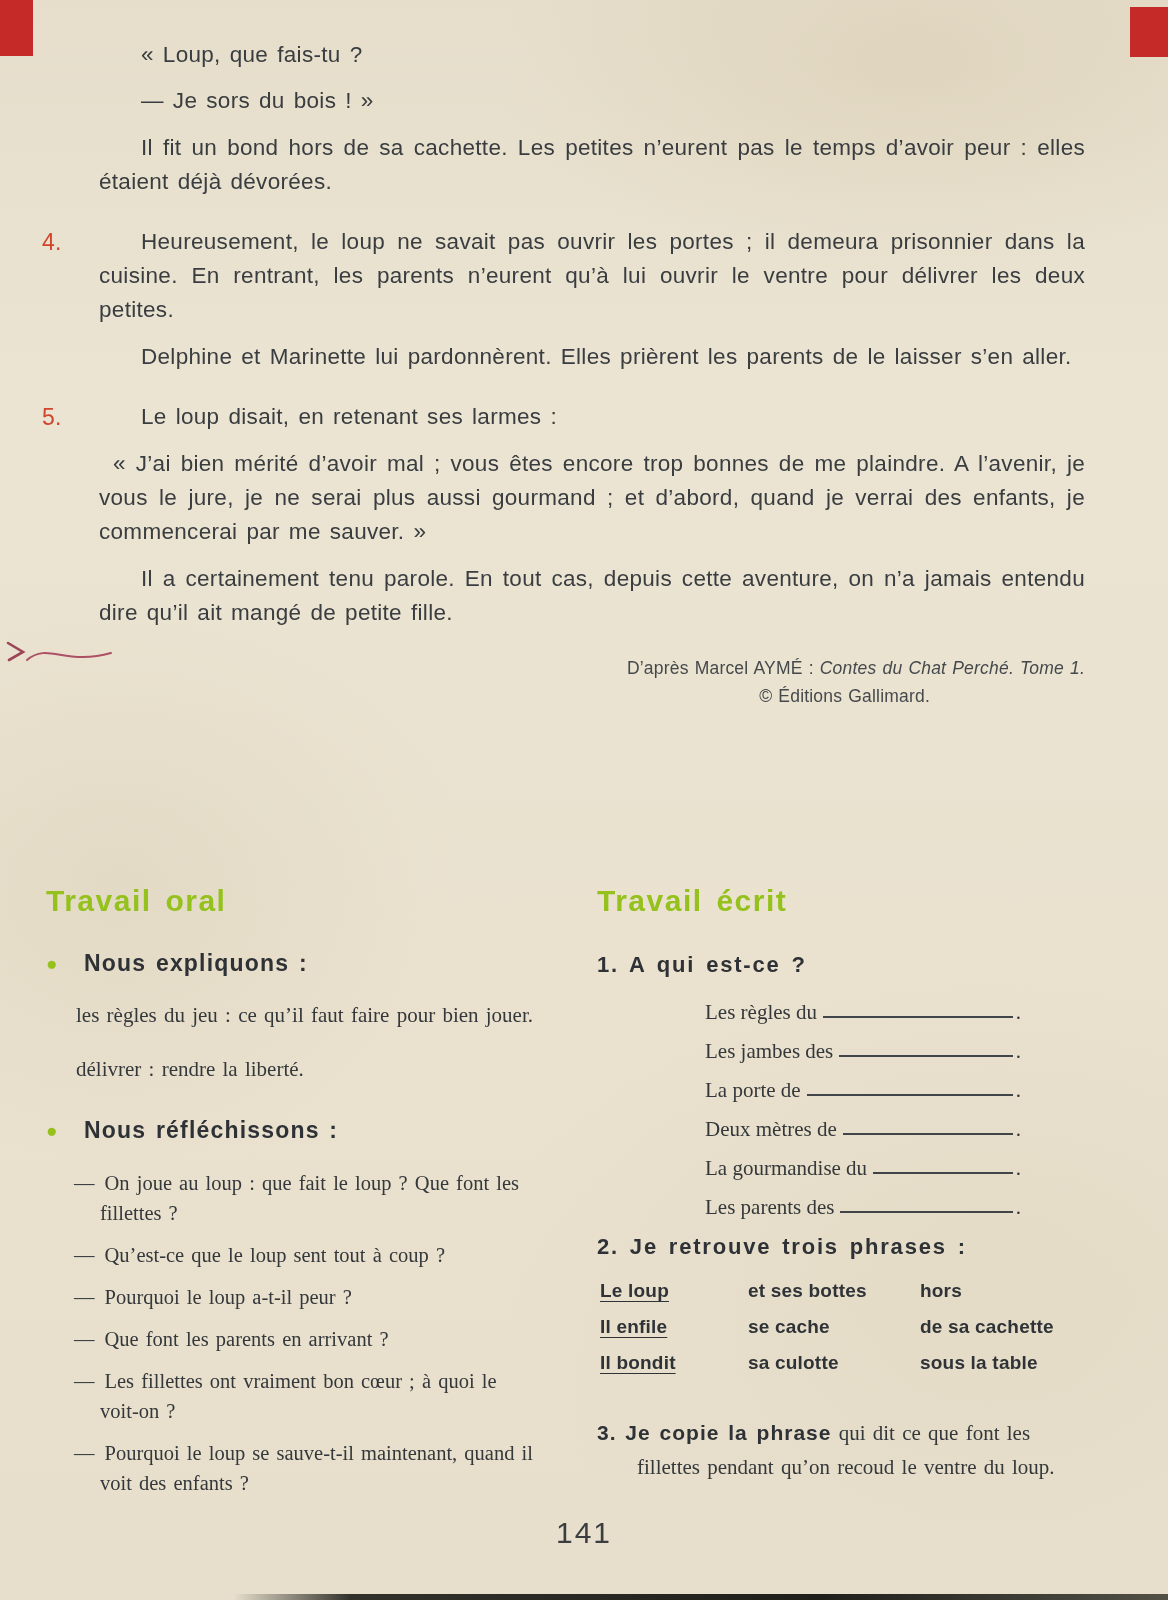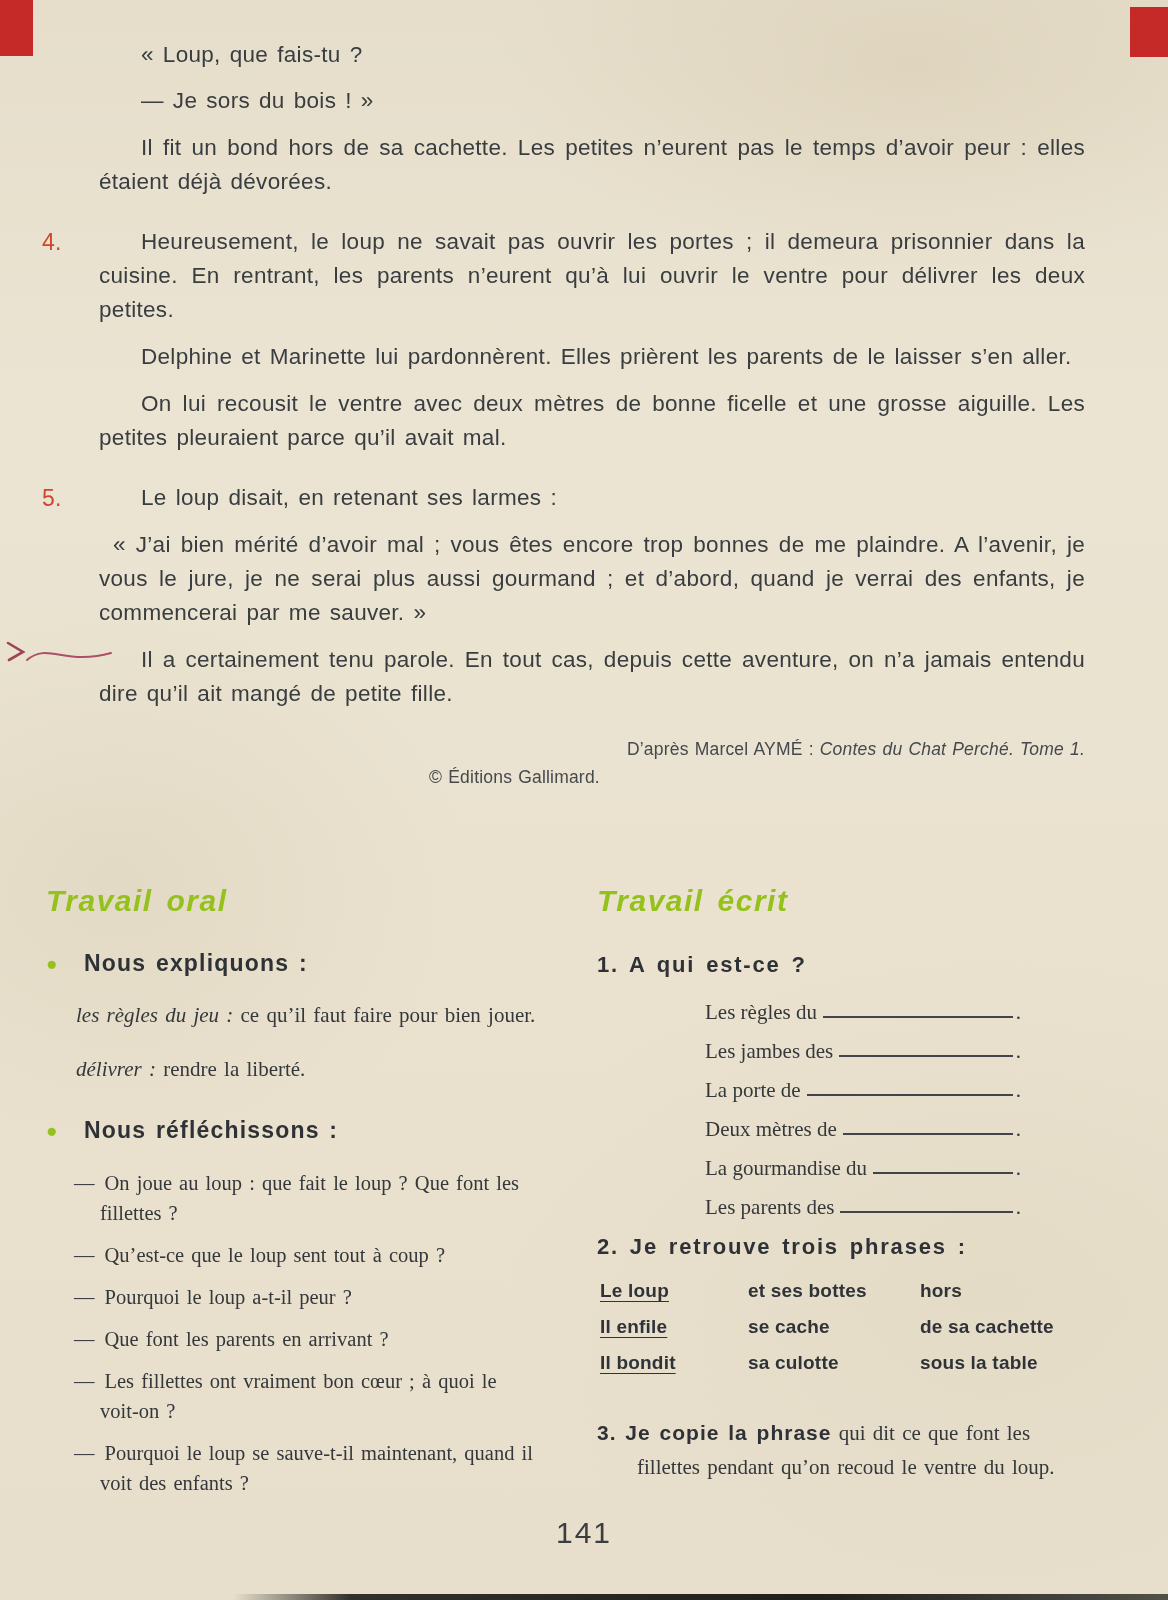--- a/index.html
+++ b/index.html
@@ -47,30 +47,29 @@
   .attribution {
     margin-top: 24px;
     text-align: right;
     font-size: 17.5px;
     line-height: 28px;
     letter-spacing: 0.2px;
     word-spacing: 1px;
     color: #45494c;
   }
   .attribution .book-title { font-style: italic; }
-  .attribution .copyright { margin-right: 155px; text-align: center; }
+  .attribution .copyright { margin-right: 155px; }
 
   
   .col { position: absolute; top: 884px; }
   .col-left  { left: 46px;  width: 492px; }
   .col-right { left: 597px; width: 498px; }
 
   .green-heading {
     font-family: "Liberation Sans", sans-serif;
-    font-style: italic;
     font-weight: bold;
     font-size: 30px;
     letter-spacing: 1.5px;
     word-spacing: 4px;
     color: #94c11c;
   }
 
   .subhead { display: flex; align-items: center; margin-top: 32px; }
   .subhead .bullet {
     color: #94c11c; font-size: 19px; width: 38px; flex: 0 0 38px;
@@ -81,21 +80,21 @@
   }
 
   .definition {
     font-family: "Liberation Serif", serif;
     font-size: 21px; line-height: 32px;
     margin-top: 22px;
     padding-left: 58px; text-indent: -28px;
     word-spacing: 2px;
     color: #34383b;
   }
-  .definition .term { font-style: italic; }
+  .definition .term { }
 
   .questions { margin-top: 24px; }
   .question {
     font-family: "Liberation Serif", serif;
     font-size: 20.5px; line-height: 30px;
     margin-bottom: 12px;
     padding-left: 54px; text-indent: -26px;
     word-spacing: 2px;
     color: #34383b;
   }
@@ -185,21 +184,20 @@
   <section class="story">
     <p class="dialogue">« Loup, que fais-tu ?</p>
     <p class="dialogue">— Je sors du bois ! »</p>
     <p class="para">Il fit un bond hors de sa cachette. Les petites n’eurent pas le temps d’avoir peur : elles étaient déjà dévorées.</p>
 
     <div class="sect">
       <span class="secnum">4.</span>
       <p class="para" style="margin-top:0">Heureusement, le loup ne savait pas ouvrir les portes ; il demeura prisonnier dans la cuisine. En rentrant, les parents n’eurent qu’à lui ouvrir le ventre pour délivrer les deux petites.</p>
     </div>
     <p class="para">Delphine et Marinette lui pardonnèrent. Elles prièrent les parents de le laisser s’en aller.</p>
-    <p class="para">On lui recousit le ventre avec deux mètres de bonne ficelle et une grosse aiguille. Les petites pleuraient parce qu’il avait mal.</p>
 
     <div class="sect">
       <span class="secnum">5.</span>
       <p class="para" style="margin-top:0">Le loup disait, en retenant ses larmes :</p>
     </div>
     <p class="para quote">« J’ai bien mérité d’avoir mal ; vous êtes encore trop bonnes de me plaindre. A l’avenir, je vous le jure, je ne serai plus aussi gourmand ; et d’abord, quand je verrai des enfants, je commencerai par me sauver. »</p>
     <p class="para">Il a certainement tenu parole. En tout cas, depuis cette aventure, on n’a jamais entendu dire qu’il ait mangé de petite fille.</p>
 
     <div class="attribution">
       <div><span>D’après Marcel AYMÉ : </span><span class="book-title">Contes du Chat Perché. Tome 1.</span></div>

